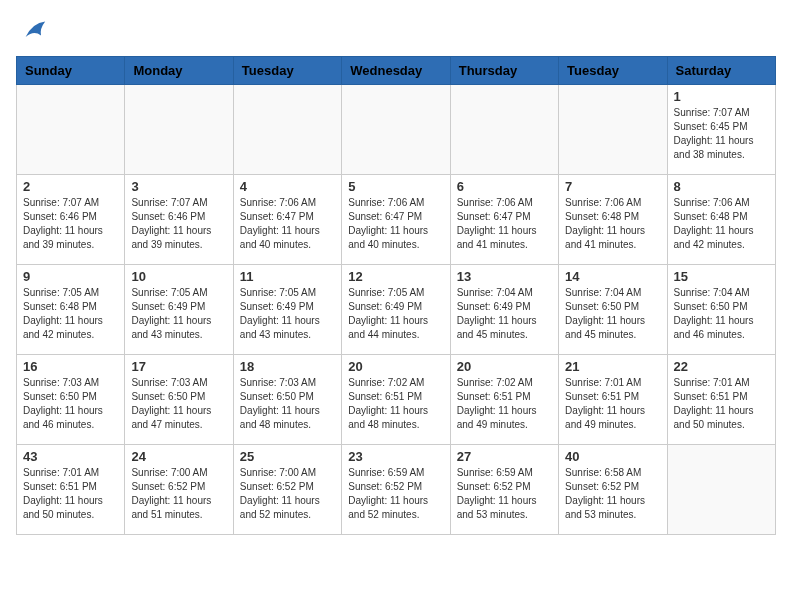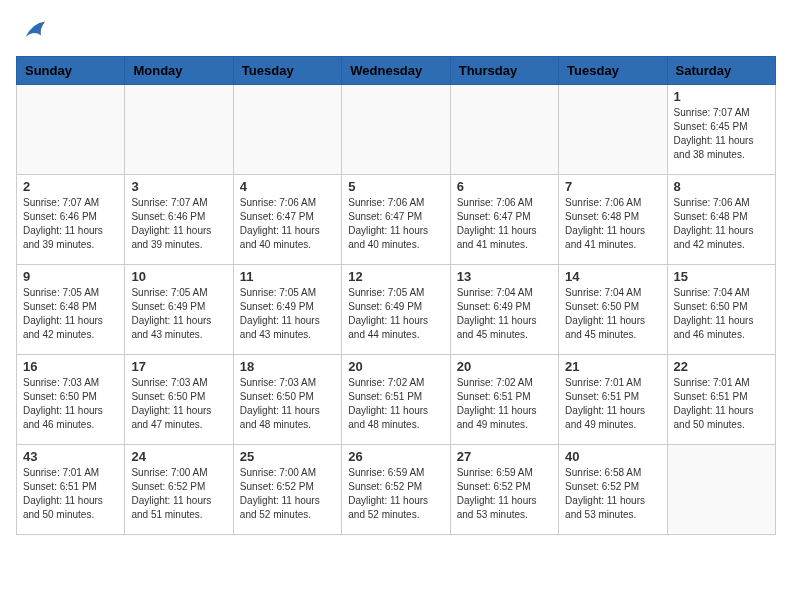--- a/index.html
+++ b/index.html
@@ -300,21 +300,21 @@
 and 51 minutes.</div>
         </td>
         <td>
           <span class="day-num">25</span>
           <div class="day-info" style="white-space: pre-line;">Sunrise: 7:00 AM
 Sunset: 6:52 PM
 Daylight: 11 hours
 and 52 minutes.</div>
         </td>
         <td>
-          <span class="day-num">26</span>
+          <span class="day-num">23</span>
           <div class="day-info" style="white-space: pre-line;">Sunrise: 6:59 AM
 Sunset: 6:52 PM
 Daylight: 11 hours
 and 52 minutes.</div>
         </td>
         <td>
           <span class="day-num">27</span>
           <div class="day-info" style="white-space: pre-line;">Sunrise: 6:59 AM
 Sunset: 6:52 PM
 Daylight: 11 hours

